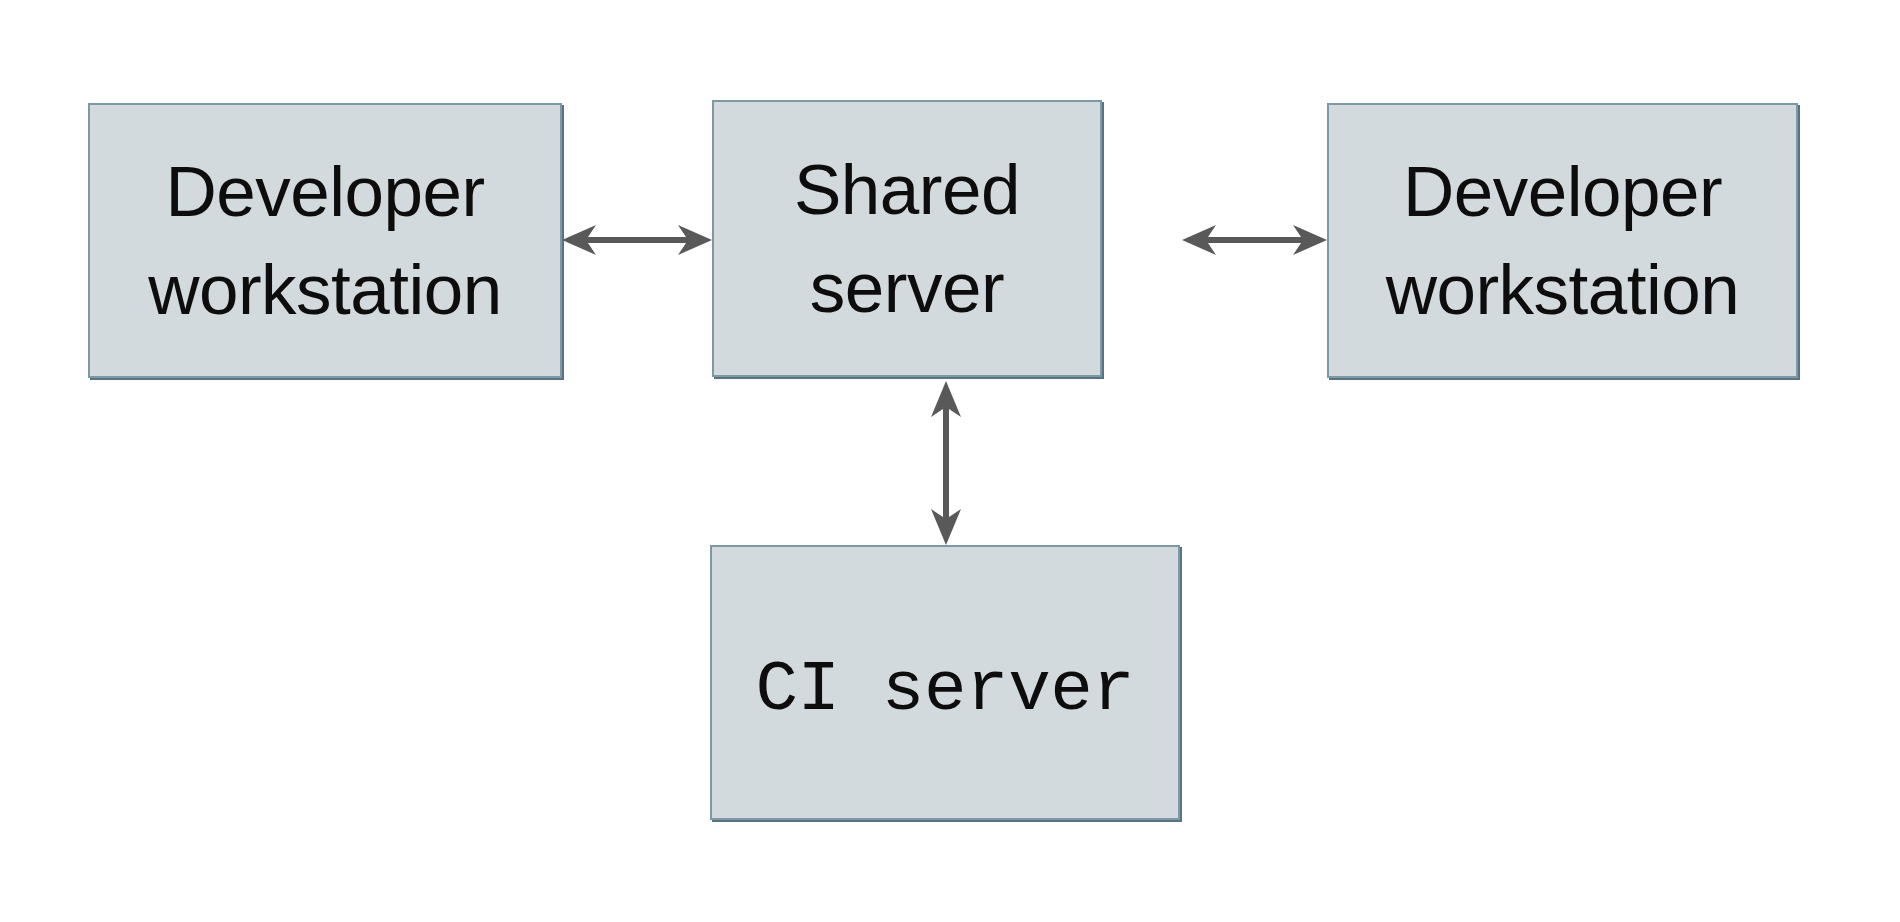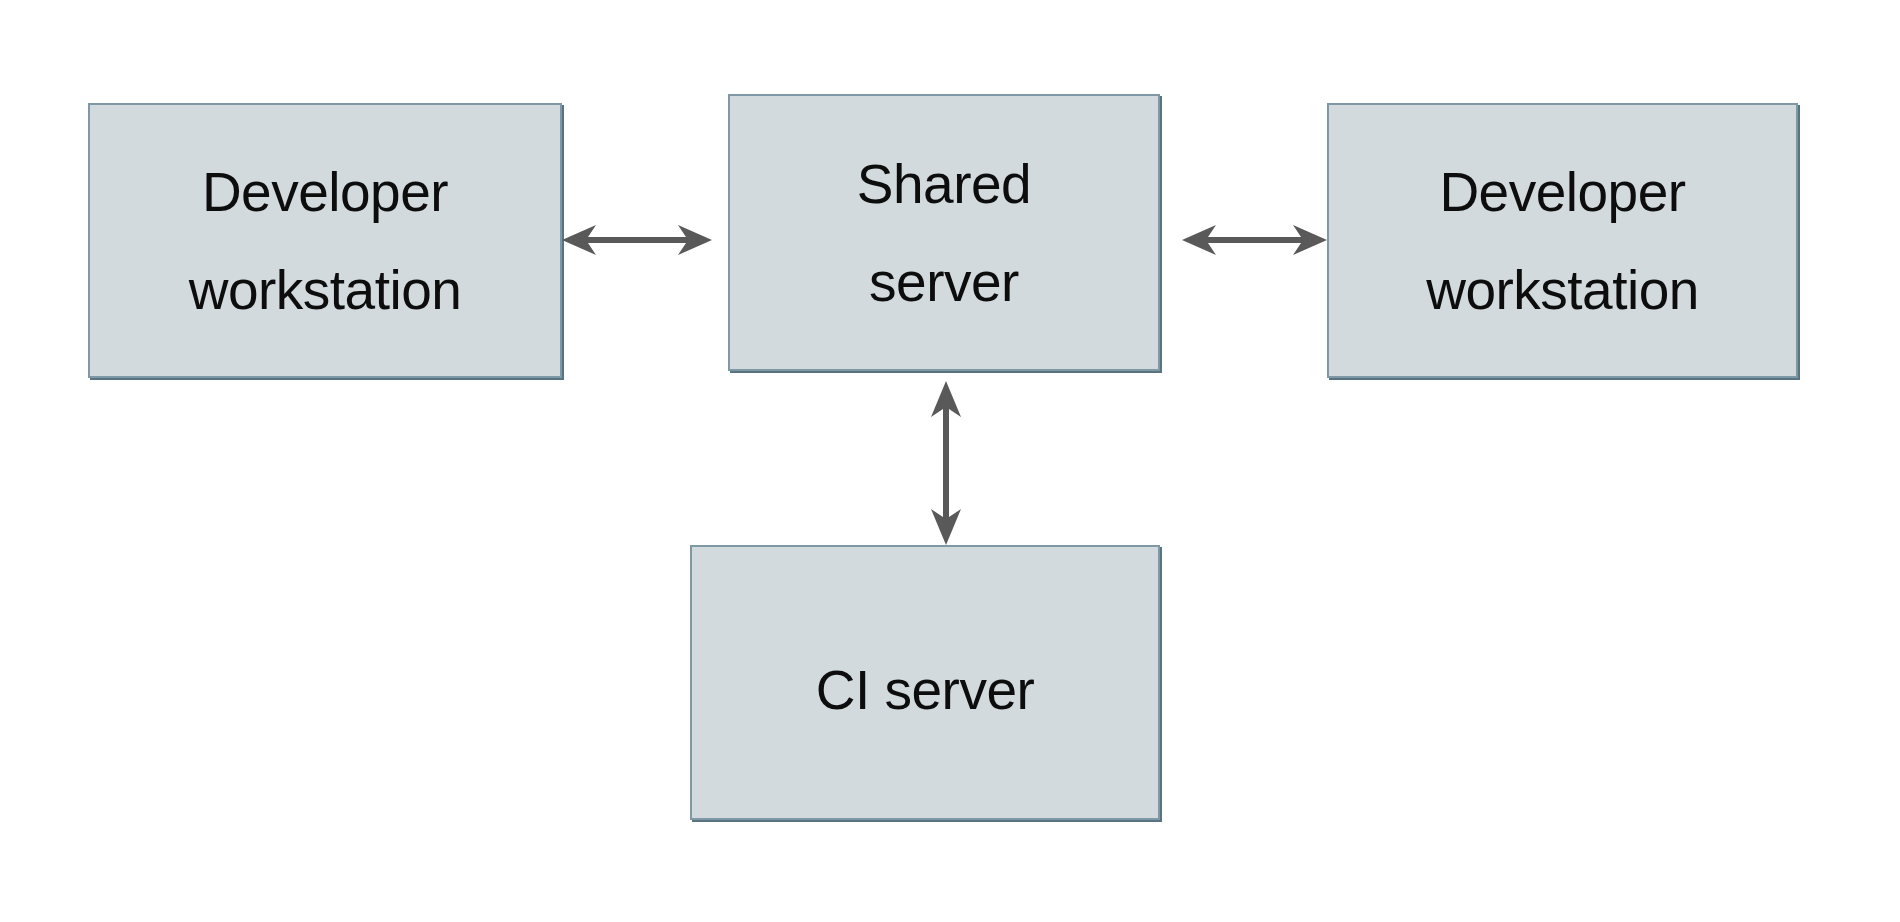--- a/index.html
+++ b/index.html
@@ -24,29 +24,29 @@
     position: absolute;
     background: var(--box_fill);
     border: 2px solid var(--box_border);
     box-shadow: 2px 2px 0 var(--box_shadow);
     display: flex;
     flex-direction: column;
     align-items: center;
     justify-content: center;
     text-align: right;
     color: var(--text);
-    font-size: 55px;
+    font-size: 71px;
     line-height: 98px;
     letter-spacing: -0.5px;
   }
   .node .line { display: block; white-space: nowrap; }
   .node-dev-left   { left: 88px;   top: 103px; width: 474px; height: 275px; }
-  .node-cache      { left: 712px;  top: 94px; width: 432px; height: 277px; margin-left: 16px; }
+  .node-cache      { left: 712px;  top: 100px; width: 390px; height: 277px; }
   .node-dev-right  { left: 1327px; top: 103px; width: 471px; height: 275px; }
-  .node-ci         { left: 690px;  top: 545px; width: 470px; height: 275px; padding-top: 14px; }
+  .node-ci         { left: 710px;  top: 545px; width: 470px; height: 275px; padding-top: 14px; font-family: Liberation Mono, monospace; }
   .edge { position: absolute; }
   .edge-left  { left: 560px;  top: 218px; width: 154px; height: 44px; }
   .edge-right { left: 1180px; top: 218px; width: 149px; height: 44px; }
   .edge-down  { left: 924px;  top: 379px; width: 44px;  height: 168px; }
   .edge svg { display: block; width: 100%; height: 100%; }
   .edge .shaft  { stroke: var(--arrow); stroke-width: 6; }
   .edge .head   { fill: var(--arrow); }
 </style>
 </head>
 <body>

